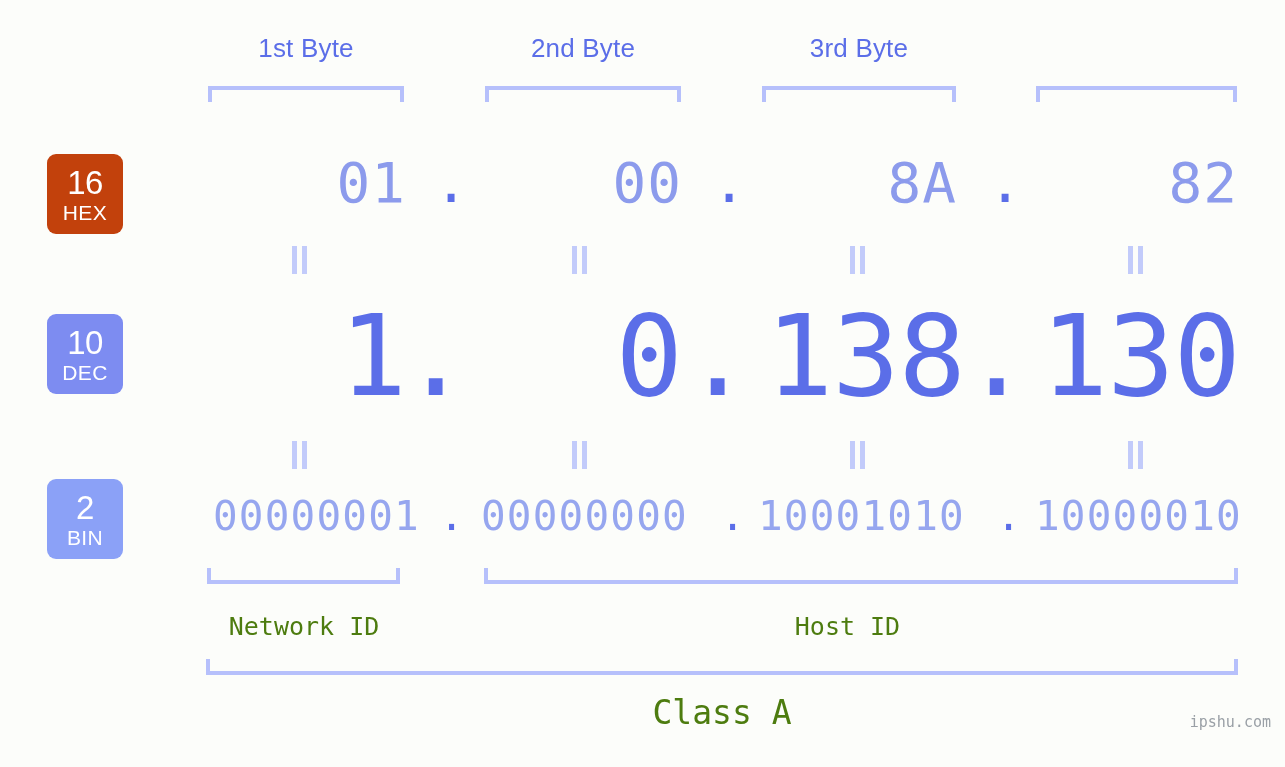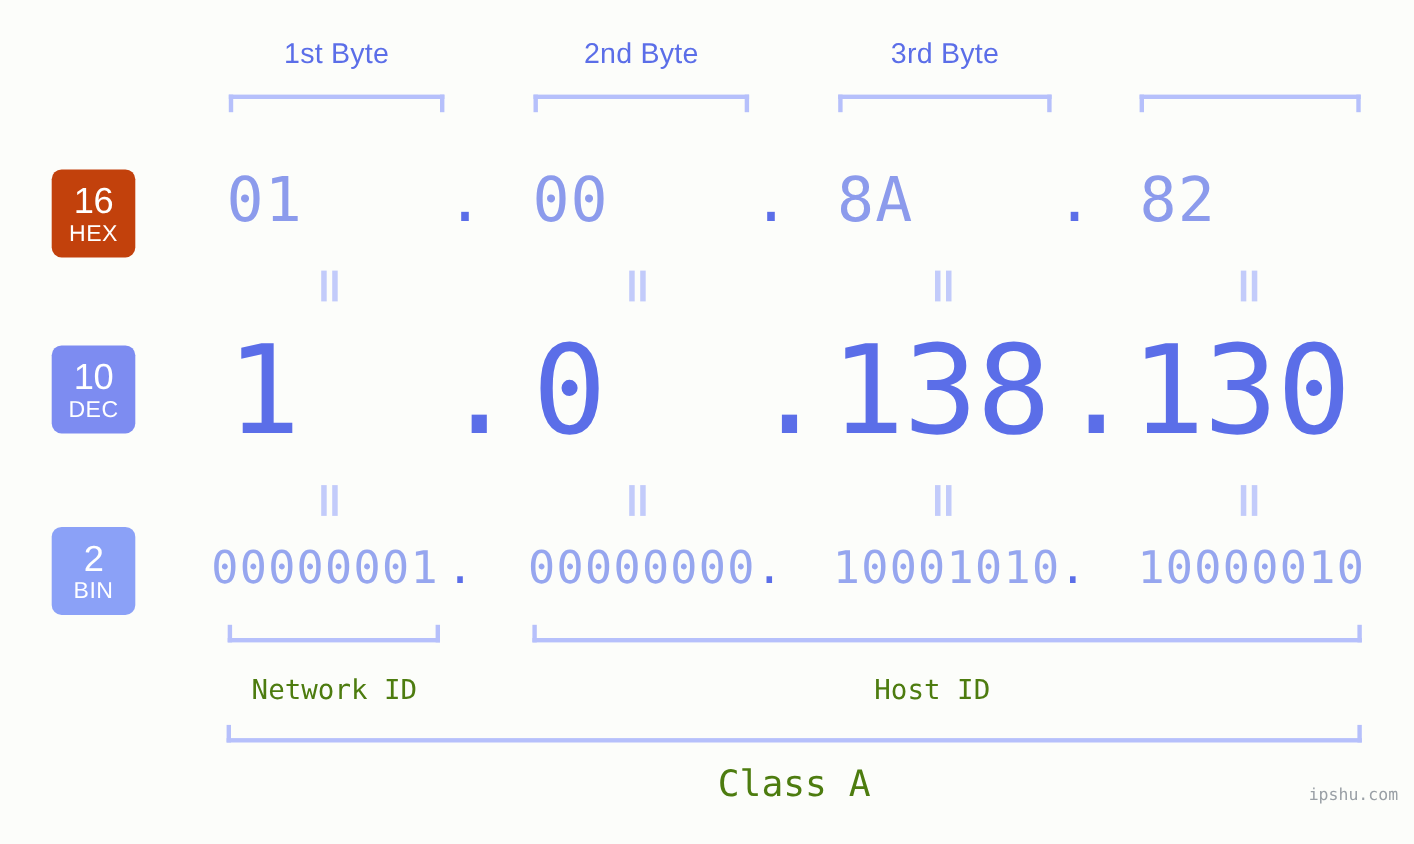--- a/index.html
+++ b/index.html
@@ -78,21 +78,21 @@
     margin-top: 3px;
     letter-spacing: 0.4px;
   }
   .badge-hex { top: 154px; background: #c2410c; }
   .badge-dec { top: 314px; background: #7d8cf1; align-items: center; }
   .badge-bin { top: 479px; background: #8ba1f7; }
 
   
   .row-cell {
     position: absolute;
-    text-align: left;
+    text-align: right;
     white-space: nowrap;
     line-height: 1;
   }
 
   
   .hex-val {
     top: 155px;
     font-family: "DejaVu Sans Mono", monospace;
     font-size: 56px;
     color: #8c9bec;
@@ -245,21 +245,21 @@
     </div>
   <div class="eq" style="left:850px;top:441px;">
       <i class="a"></i>
       <i class="b"></i>
     </div>
   <div class="eq" style="left:1128px;top:441px;">
       <i class="a"></i>
       <i class="b"></i>
     </div>
 
-  <div class="row-cell bin-val" style="left:192px;width:208px;">00000001</div>
+  <div class="row-cell bin-val" style="left:212px;width:208px;">00000001</div>
   <div class="row-cell bin-dot" style="left:406px;width:58px;">.</div>
   <div class="row-cell bin-val" style="left:480px;width:208px;">00000000</div>
   <div class="row-cell bin-dot" style="left:687px;width:58px;">.</div>
   <div class="row-cell bin-val" style="left:757px;width:208px;">10001010</div>
   <div class="row-cell bin-dot" style="left:963px;width:58px;">.</div>
   <div class="row-cell bin-val" style="left:1034px;width:208px;">10000010</div>
 
   <div class="bracket bracket-up" style="left:207px;top:568px;width:193px;"></div>
   <div class="bracket bracket-up" style="left:484px;top:568px;width:754px;"></div>
 

